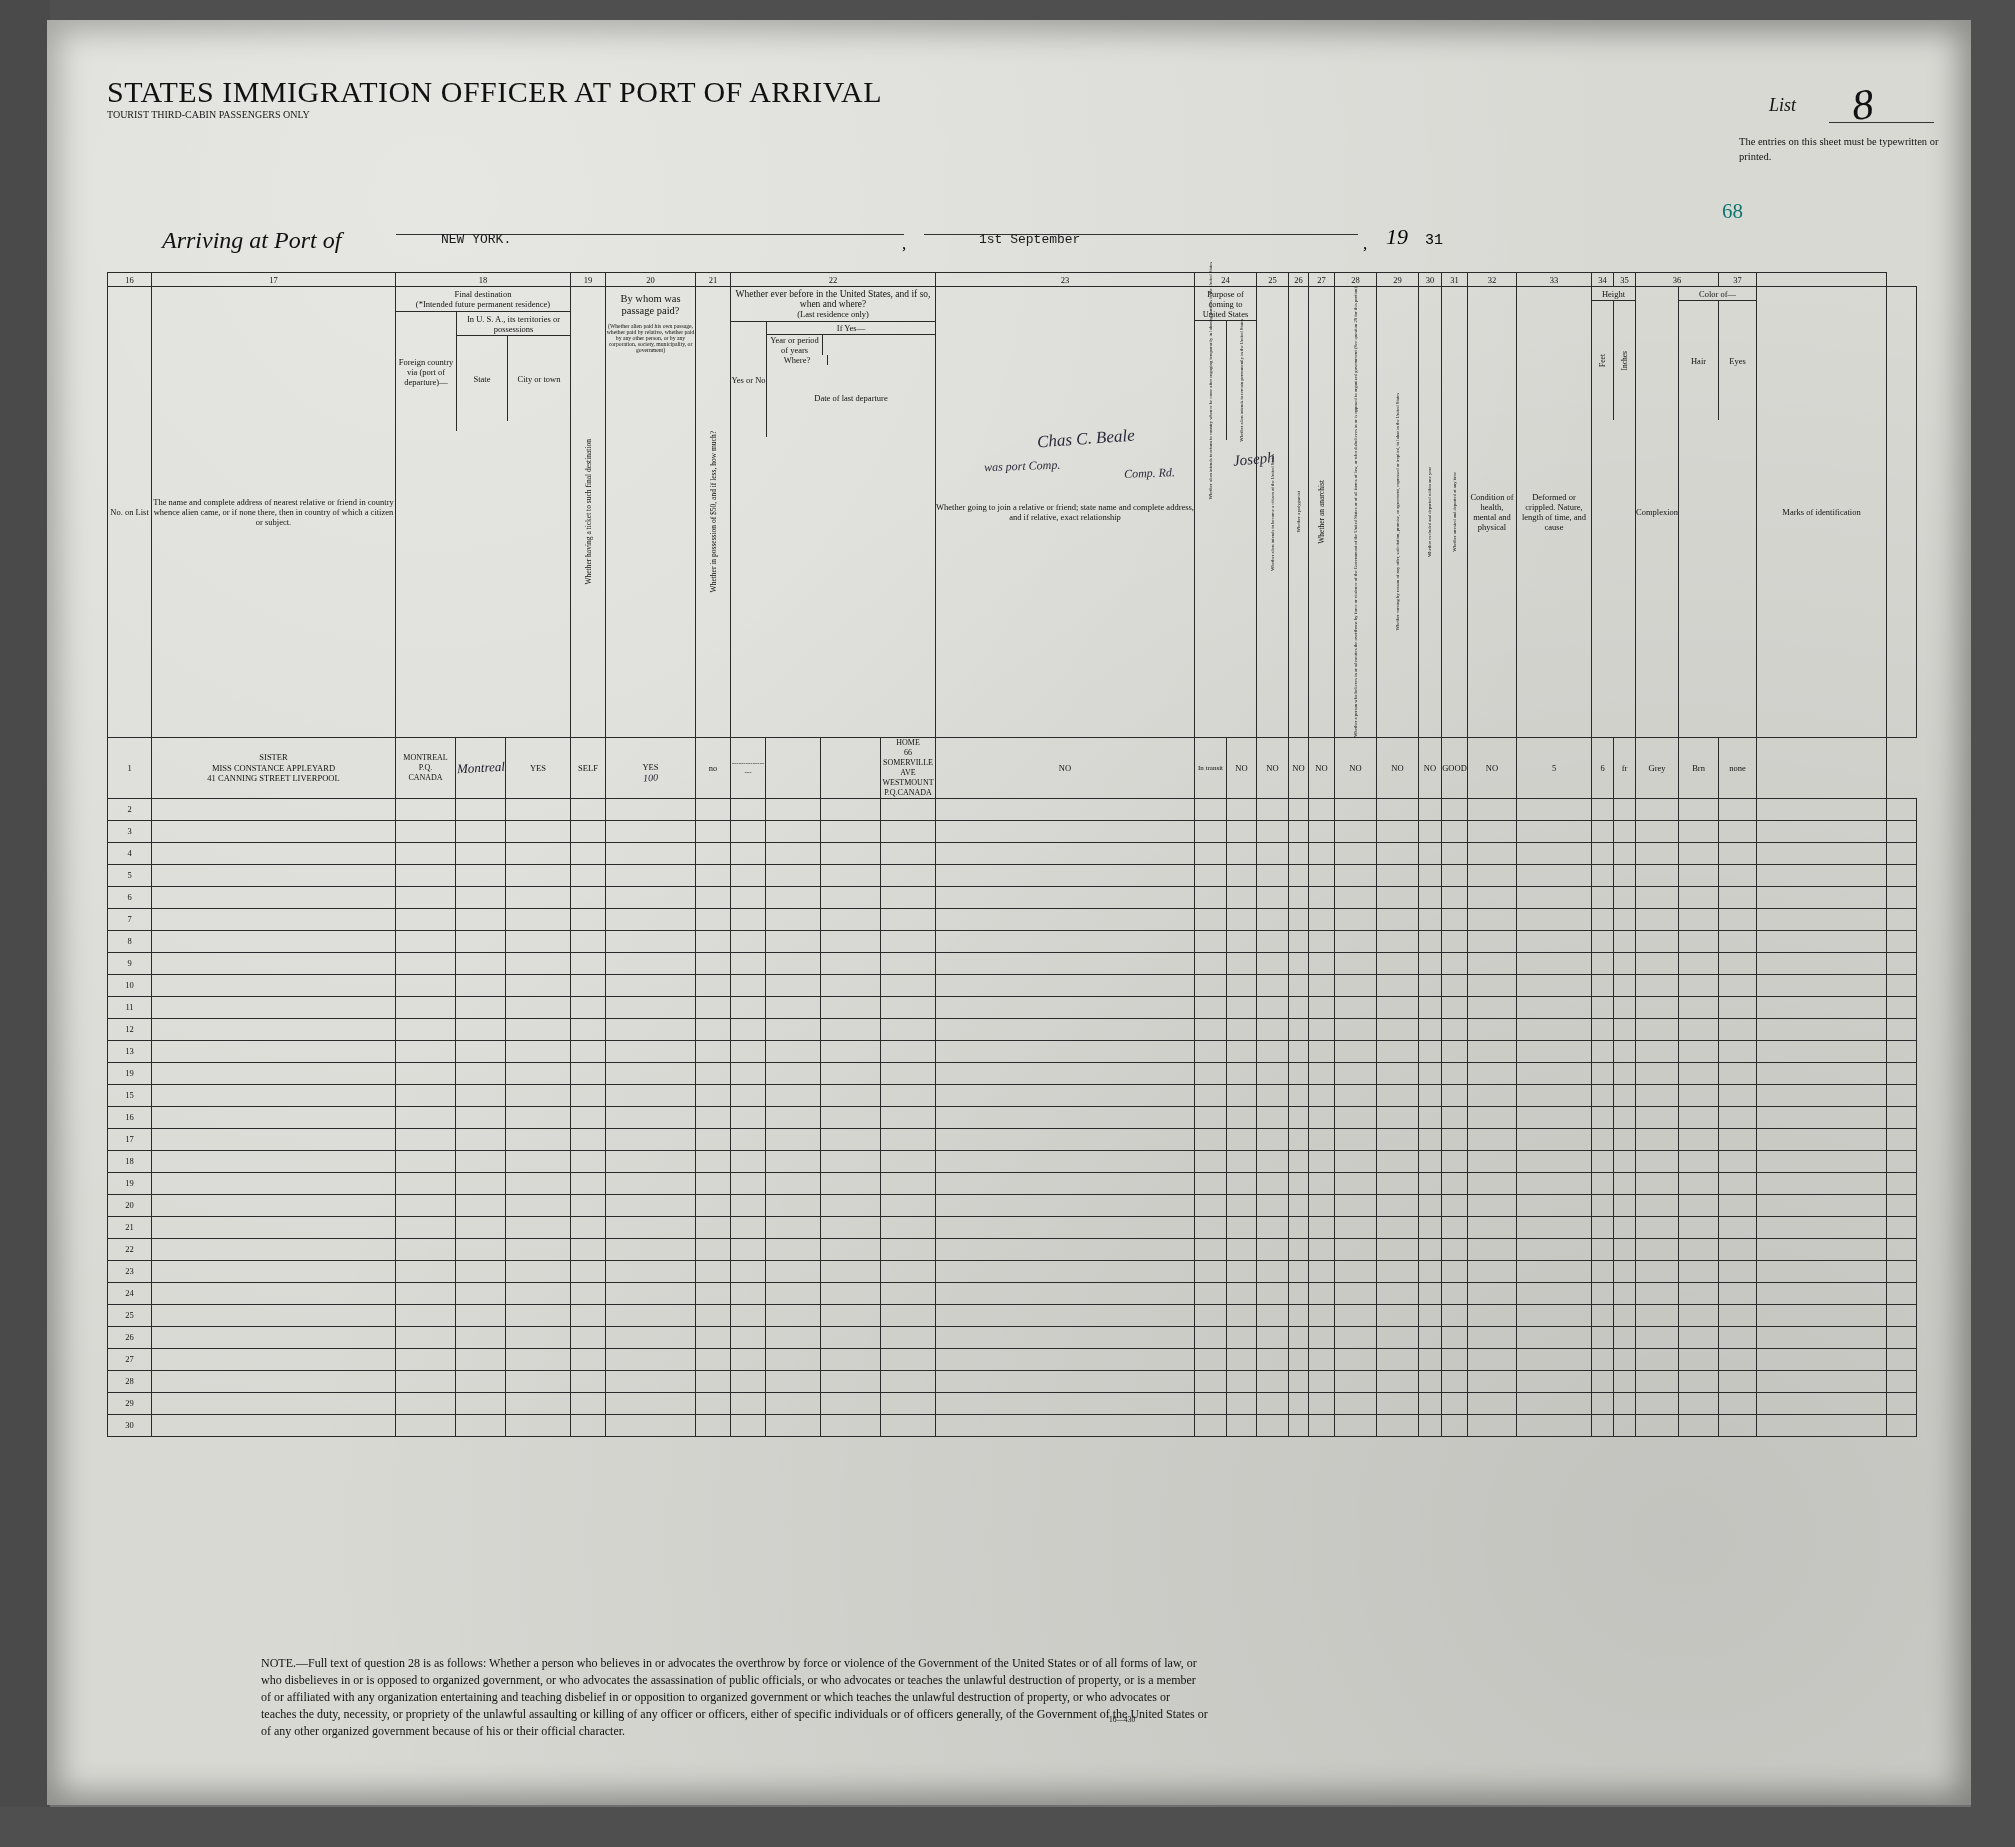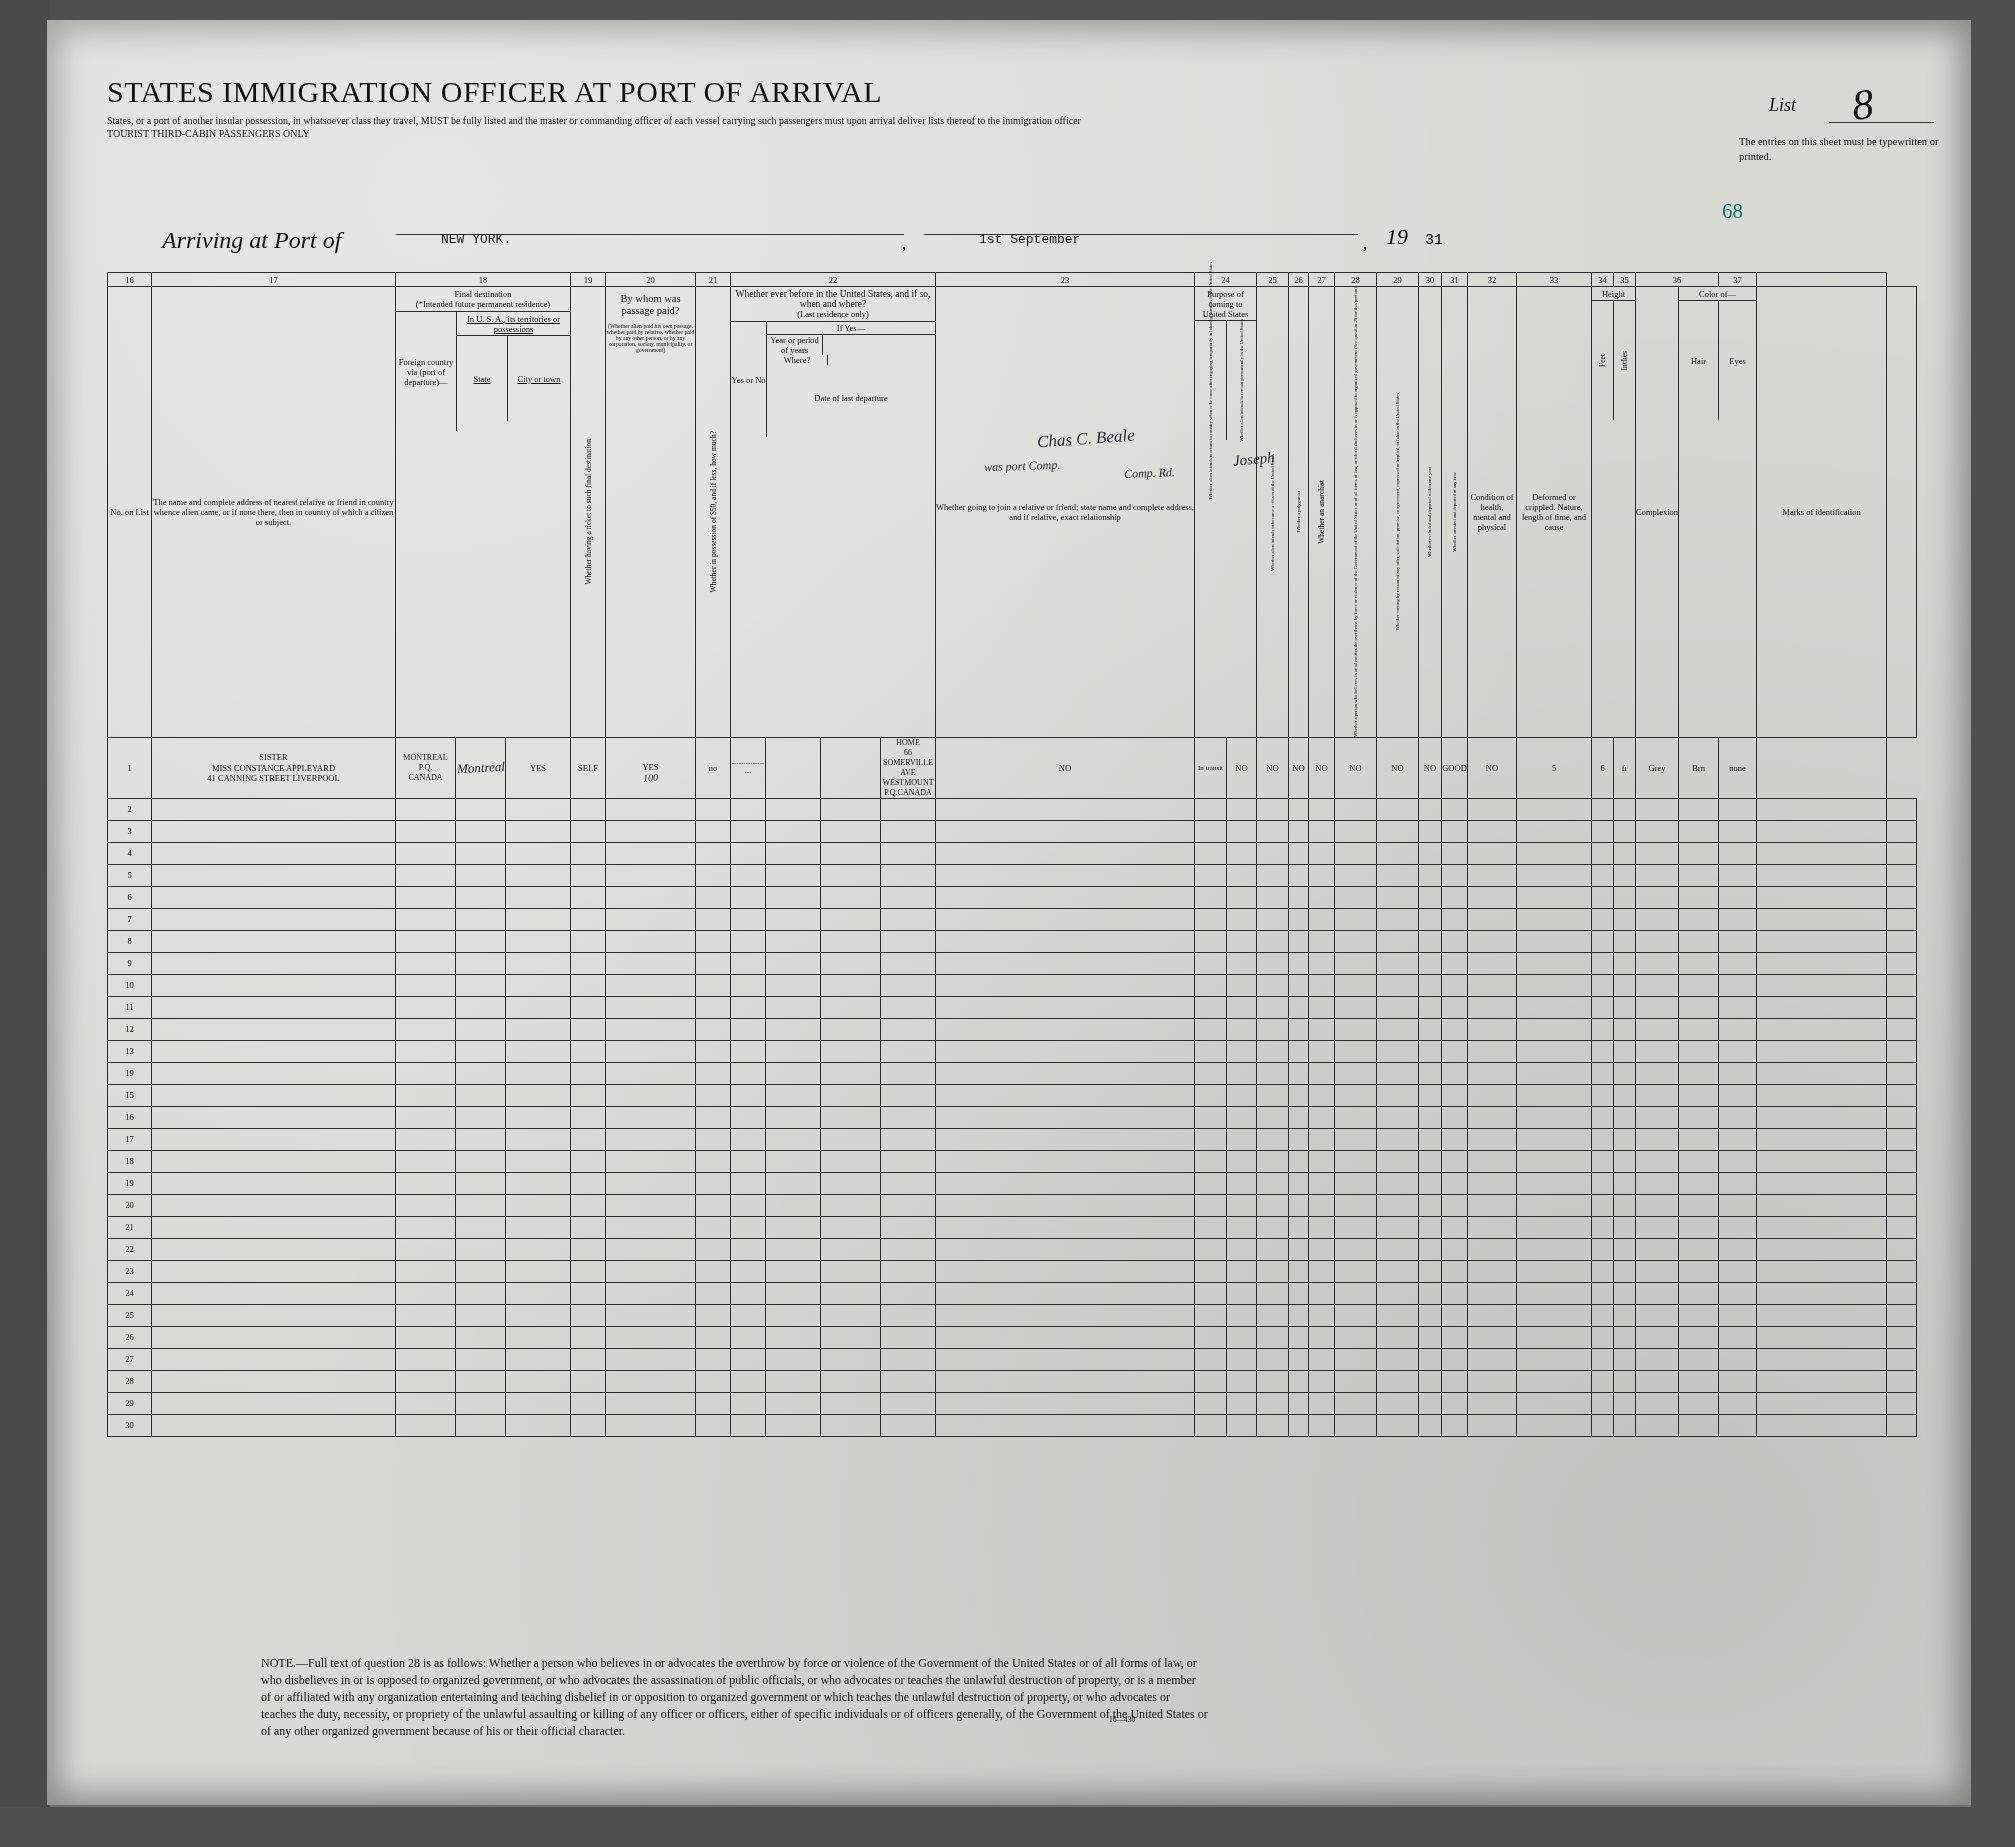--- a/index.html
+++ b/index.html
@@ -150,21 +150,20 @@
   <div class="punch" style="left:84px;top:663px;"></div>
   <div class="punch" style="left:90px;top:1137px;"></div>
   <div class="punch" style="left:90px;top:1224px;"></div>
   <div class="punch" style="left:93px;top:1478px;"></div>
   <div class="punch" style="left:93px;top:1565px;"></div>
 
   <div class="page">
 
     <div class="hdr">
       <div class="title">STATES IMMIGRATION OFFICER AT PORT OF ARRIVAL</div>
-      <div class="subtext">States, or a port of another insular possession, in whatsoever class they travel, MUST be fully listed and the master or commanding officer of each vessel carrying such passengers must upon arrival deliver lists thereof to the immigration officer</div>
       <div class="subtext2">TOURIST THIRD-CABIN PASSENGERS ONLY</div>
     </div>
 
     <div class="list-word">List</div>
     <div class="list-line"></div>
     <div class="list-num">8</div>
     <div class="hdr-note">The entries on this sheet must be typewritten or printed.</div>
     <div class="sheet-no">68</div>
 
     <div class="arriving">Arriving at Port of</div>
@@ -245,21 +244,21 @@
 
         <td colspan="3" style="padding:0;vertical-align:top;">
           <div style="border-bottom:0.5px solid #2a2a2a;padding:2px 1px;">
             <div class="big">Final destination</div>
             <div class="sm">(*Intended future permanent residence)</div>
           </div>
           <div style="display:flex;height:119px;">
             <div style="width:60px;border-right:0.5px solid #2a2a2a;display:flex;align-items:center;">
               <div class="sm" style="padding:1px 1.5px;">Foreign country via (port of departure)—</div>
             </div>
-            <div style="flex:1;text-decoration:underline;">
+            <div style="flex:1;">
               <div class="sm" style="border-bottom:0.5px solid #2a2a2a;padding:1.5px;">In U. S. A., its territories or possessions</div>
               <div style="display:flex;height:85px;">
                 <div style="width:50px;border-right:0.5px solid #2a2a2a;display:flex;align-items:center;justify-content:center;">
                   <div>State</div>
                 </div>
                 <div style="flex:1;display:flex;align-items:center;justify-content:center;">
                   <div>City or town</div>
                 </div>
               </div>
             </div>

